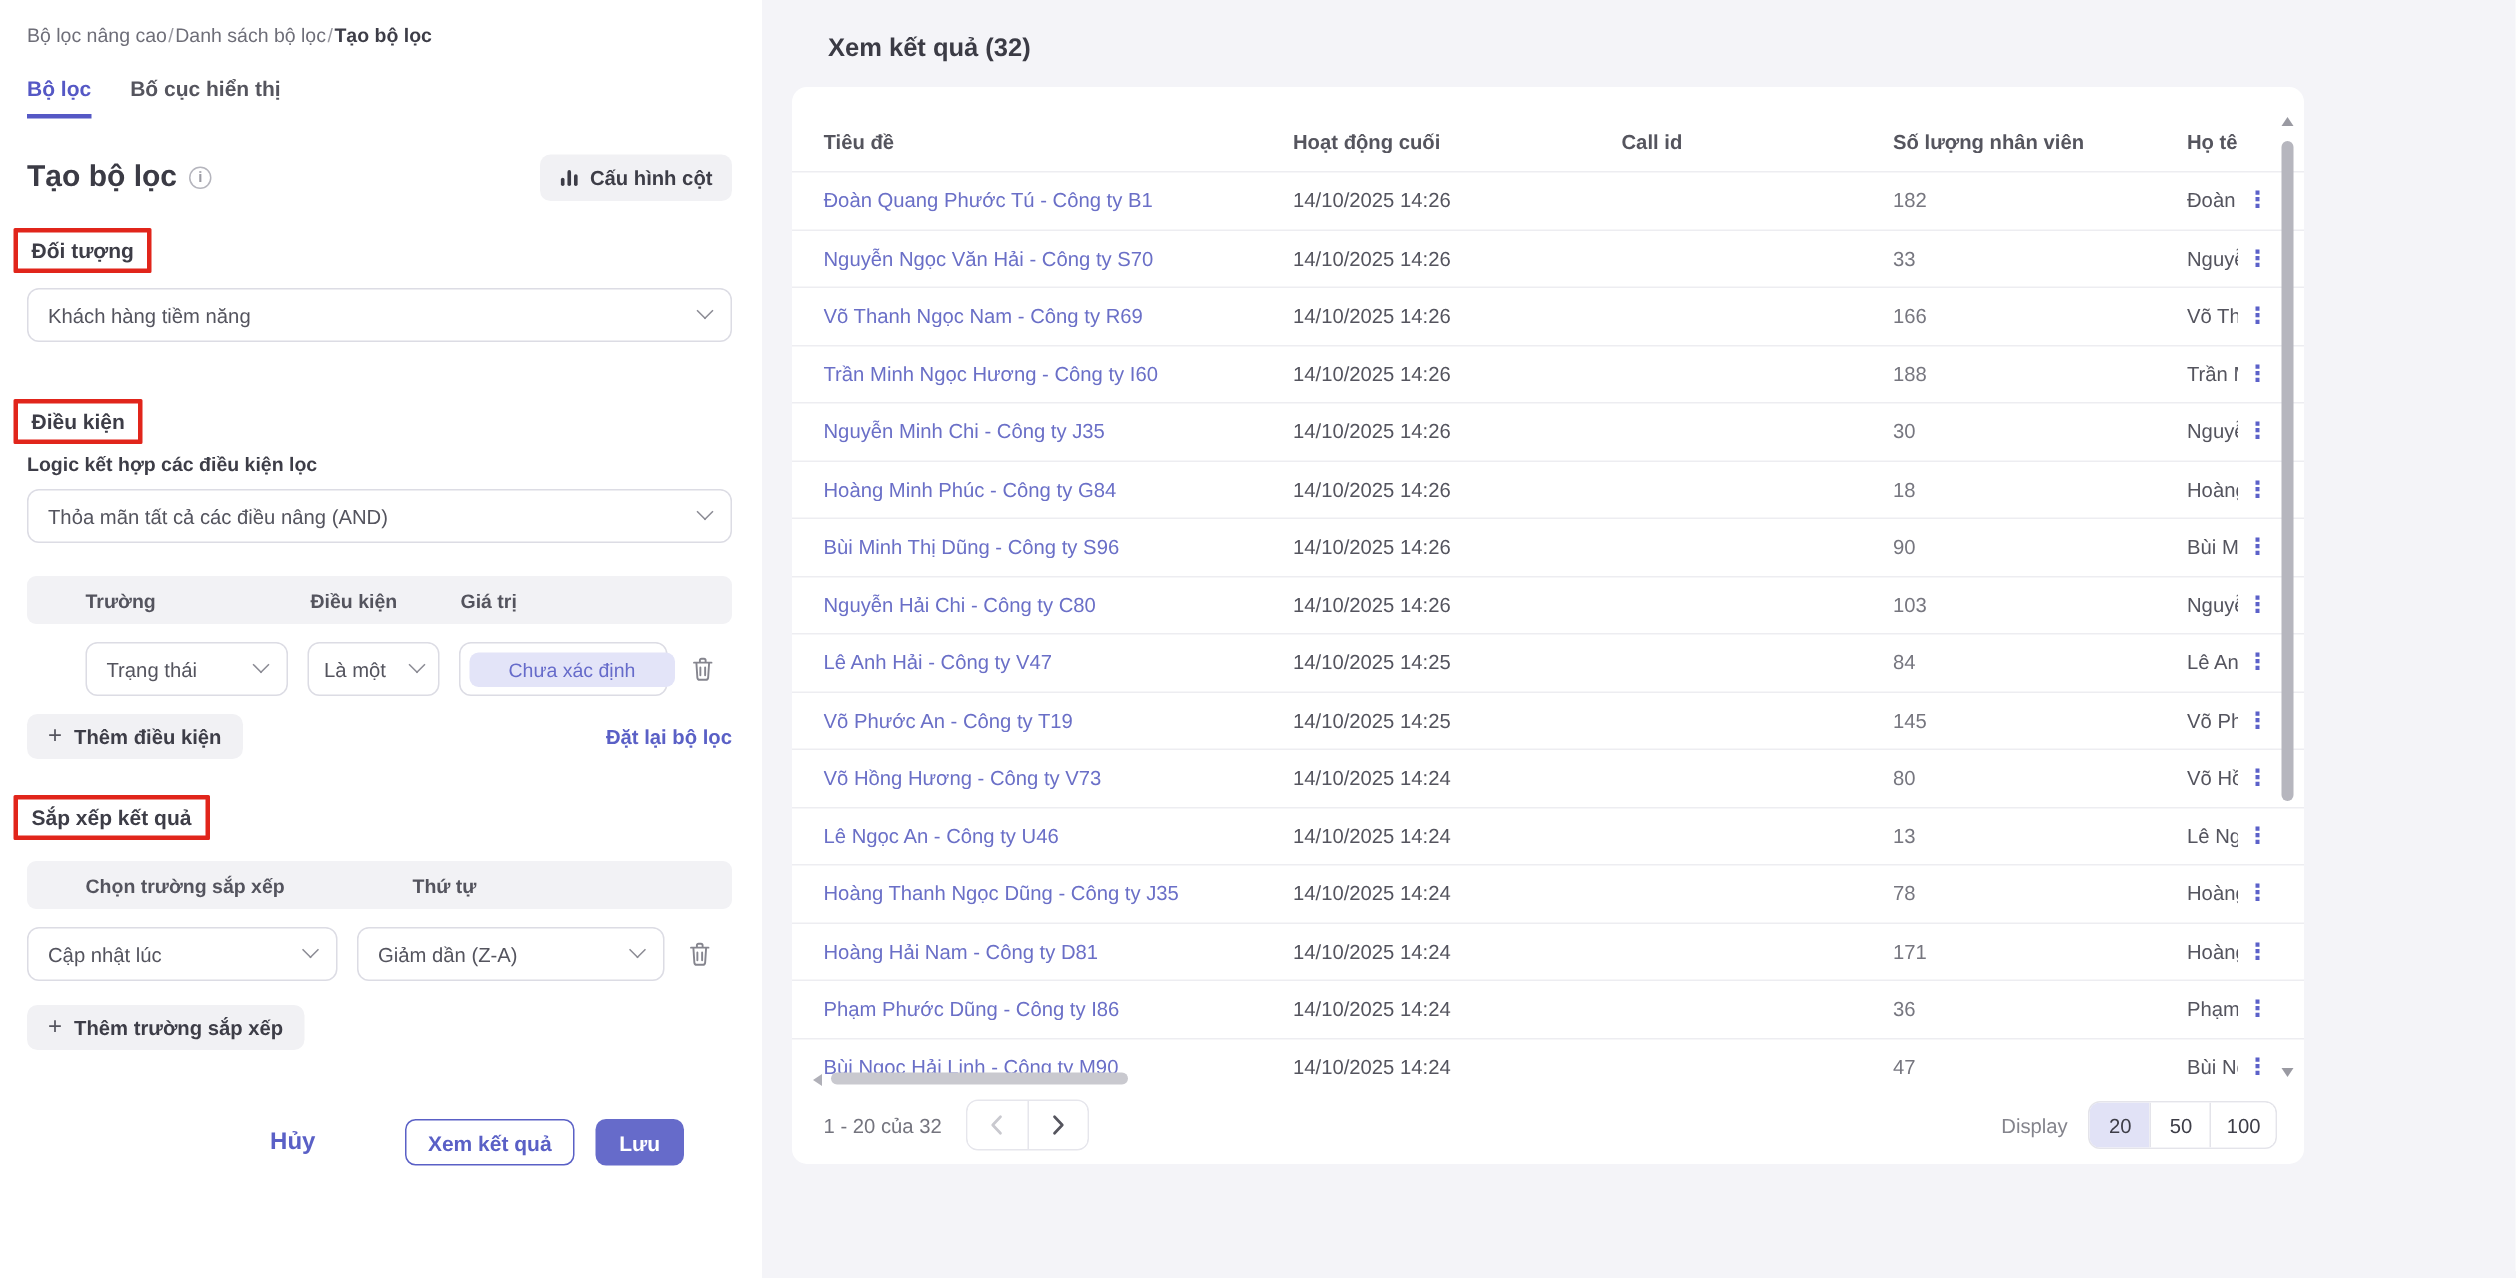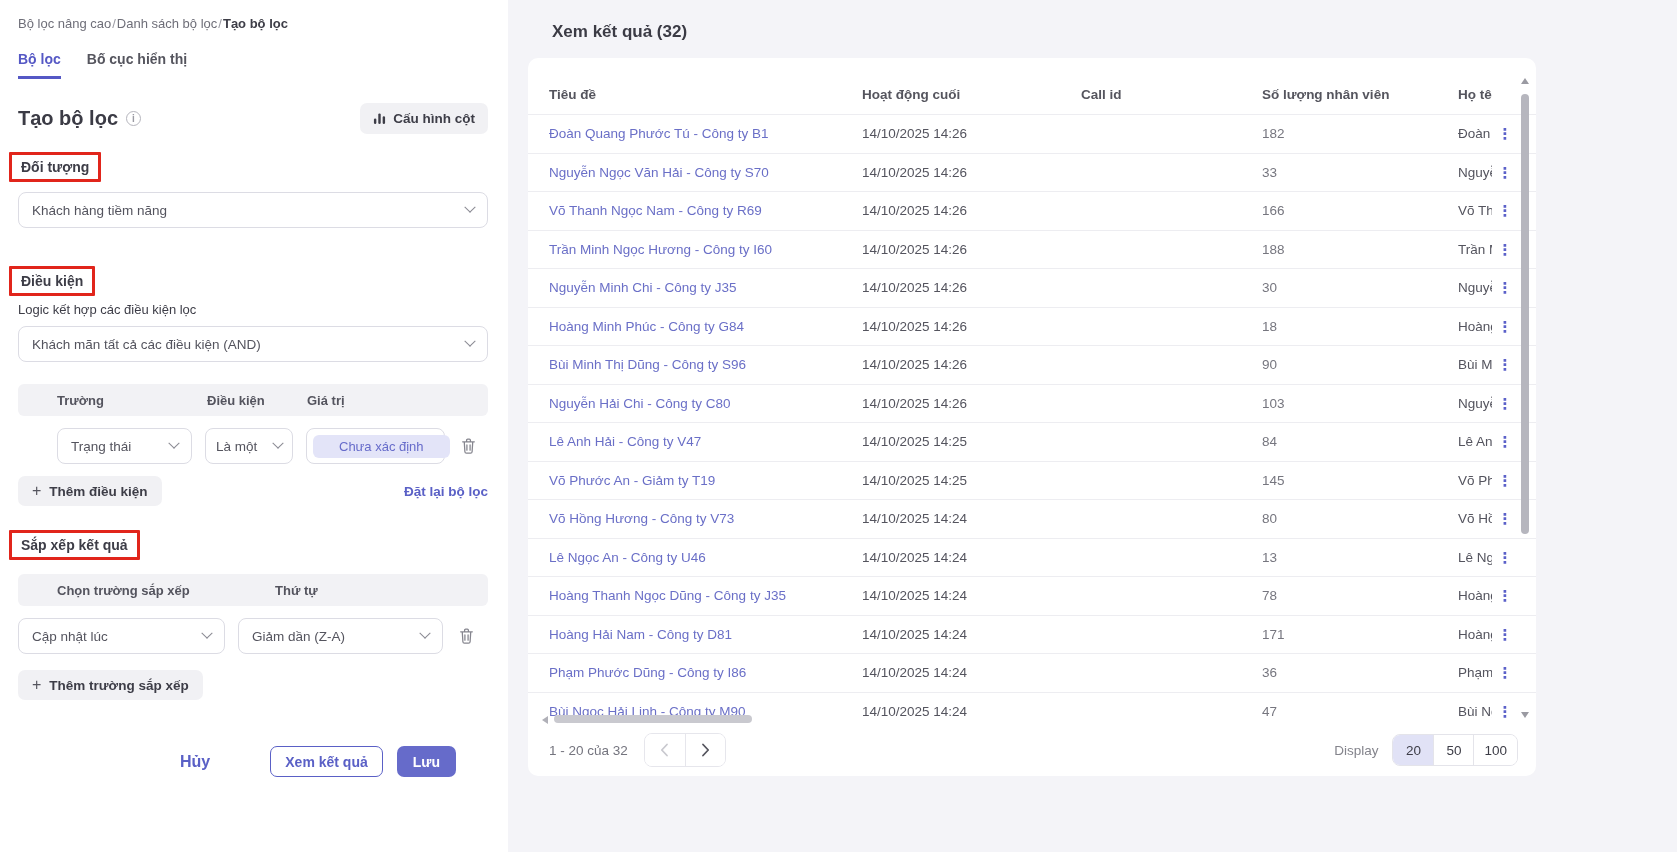--- a/index.html
+++ b/index.html
@@ -45,21 +45,21 @@
   }
 
   .select {
     height:36px; border:1px solid #dcdce4; border-radius:8px; background:#fff;
     display:flex; align-items:center; padding:0 13px; font-size:13.5px; color:#54545e;
     cursor:pointer; justify-content:space-between; gap:8px;
   }
   .chev { width:8px; height:8px; border-right:1.6px solid #8a8a93; border-bottom:1.6px solid #8a8a93; transform:rotate(45deg) translate(-2px,-2px); flex:none; }
 
   .obj-select { margin-top:10px; margin-bottom:38px; width:100%; }
-  .logic-label { font-size:13px; font-weight:normal; color:#3d3d47; margin-top:6px; }
+  .logic-label { font-size:13px; font-weight:bold; color:#3d3d47; margin-top:6px; }
   .logic-select { margin-top:9px; margin-bottom:22px; width:100%; }
 
   .cond-head {
     background:#f2f2f5; border-radius:6px; height:32px; display:grid;
     grid-template-columns:150px 100px 1fr; align-items:center; padding-left:39px;
     font-size:13px; font-weight:bold; color:#54545e;
   }
   .cond-row { display:flex; align-items:center; margin-top:12px; gap:13px; padding-left:39px; }
   .sel-field { width:135px; }
   .sel-op { width:88px; padding:0 10px; }
@@ -211,21 +211,21 @@
         <span class="chev"></span>
       </div>
     </div>
 
     <div>
       <span class="red-box">
         <span>Điều kiện</span>
       </span>
       <p class="logic-label">Logic kết hợp các điều kiện lọc</p>
       <div class="select logic-select">
-        <span>Khách mãn tất cả các điều kiện (AND)</span>
+        <span>Thỏa mãn tất cả các điều nâng (AND)</span>
         <span class="chev"></span>
       </div>
 
       <div class="cond-head">
         <span>Trường</span>
         <span>Điều kiện</span>
         <span>Giá trị</span>
       </div>
       <div class="cond-row">
         <div class="select sel-field">
@@ -370,21 +370,21 @@
           </div>
           <div class="trow">
             <div class="cell c-title"><a>Lê Anh Hải - Công ty V47</a></div>
             <div class="cell c-date">14/10/2025 14:25</div>
             <div class="cell c-call"></div>
             <div class="cell c-emp">84</div>
             <div class="cell c-name">Lê Anh Hải</div>
             <button class="kebab"><span>⋮</span></button>
           </div>
           <div class="trow">
-            <div class="cell c-title"><a>Võ Phước An - Giảm ty T19</a></div>
+            <div class="cell c-title"><a>Võ Phước An - Công ty T19</a></div>
             <div class="cell c-date">14/10/2025 14:25</div>
             <div class="cell c-call"></div>
             <div class="cell c-emp">145</div>
             <div class="cell c-name">Võ Phước An</div>
             <button class="kebab"><span>⋮</span></button>
           </div>
           <div class="trow">
             <div class="cell c-title"><a>Võ Hồng Hương - Công ty V73</a></div>
             <div class="cell c-date">14/10/2025 14:24</div>
             <div class="cell c-call"></div>

